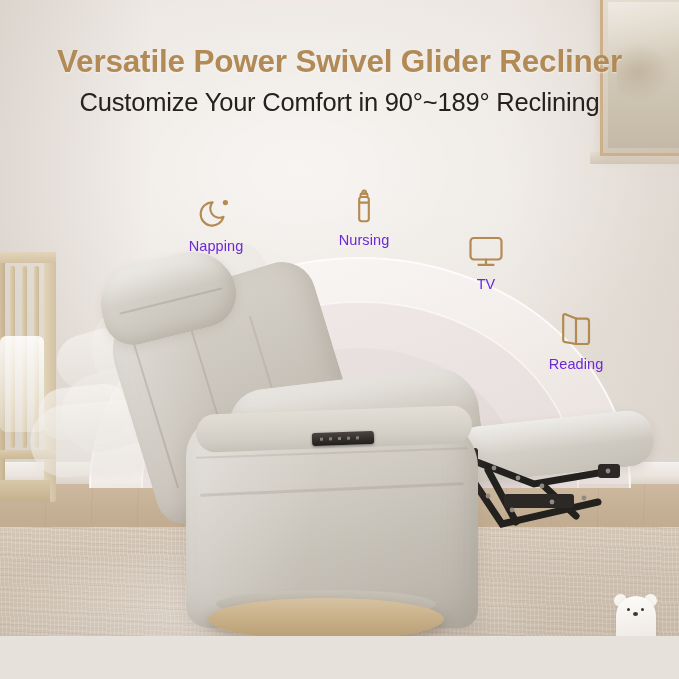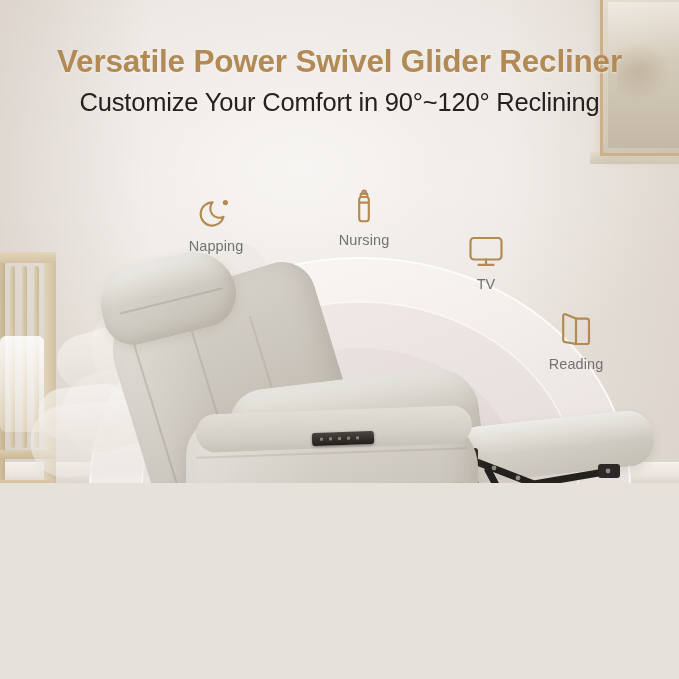--- a/index.html
+++ b/index.html
@@ -2,21 +2,21 @@
 <html><head>
 <meta charset="utf-8">
 <style>
   * { margin:0; padding:0; box-sizing:border-box; }
   html,body { width:679px; height:679px; overflow:hidden; }
   body {
     font-family:"Liberation Sans", sans-serif;
     background:#e7e1db;
     position:relative;
   }
-  #stage { position:absolute; inset:0; width:679px; height:483px; overflow:hidden; }
+  #stage { position:absolute; inset:0; width:679px; height:636px; overflow:hidden; }
 
   
   .wall {
     position:absolute; left:0; top:0; width:679px; height:500px;
     background:
       radial-gradient(ellipse 520px 330px at 44% 34%, rgba(255,255,255,.62) 0%, rgba(255,255,255,.18) 58%, rgba(255,255,255,0) 76%),
       linear-gradient(178deg,#e9e3dd 0%,#eae4de 40%,#e7e1da 72%,#e4ded7 100%);
   }
   .wall-shadow-left {
     position:absolute; left:0; top:0; width:150px; height:500px;
@@ -329,21 +329,21 @@
     font-size:25.5px; font-weight:400; letter-spacing:-.2px;
     color:#25211e; line-height:1.15;
     white-space:nowrap;
   }
 
   
   .badge { position:absolute; width:92px; text-align:center; z-index:45; }
   .badge .glyph { display:block; margin:0 auto 3px; }
   .badge .glyph svg { display:block; margin:0 auto; }
   .badge .cap {
-    font-size:14.5px; color:#737373; letter-spacing:.1px; line-height:1.1;
+    font-size:14.5px; color:#6d28d9; letter-spacing:.1px; line-height:1.1;
   }
   .badge-napping { left:170px; top:192px; }
   .badge-nursing { left:318px; top:186px; }
   .badge-tv      { left:440px; top:232px; }
   .badge-reading { left:530px; top:308px; }
 </style>
 </head>
 <body>
 
 <div id="stage">
@@ -472,21 +472,21 @@
   <div class="bear"></div>
   <div class="bear-eye-l"></div>
   <div class="bear-eye-r"></div>
   <div class="bear-nose"></div>
   <div class="xylo"></div>
   <div class="xylo-keys"></div>
   <div class="green-toy"></div>
 
   <div class="headline-wrap">
     <div class="headline">Versatile Power Swivel Glider Recliner</div>
-    <div class="subheadline">Customize Your Comfort in 90°~120° Reclining</div>
+    <div class="subheadline">Customize Your Comfort in 90°~189° Reclining</div>
   </div>
 
   <div class="badge badge-napping">
     <span class="glyph">
       <svg width="42" height="42" viewBox="0 0 42 42" aria-hidden="true">
         <path d="M28.5,24.8 A11.6,11.6 0 1 1 17.6,10.4 A9.2,9.2 0 0 0 28.5,24.8 Z" fill="none" stroke="#b38a52" stroke-width="2.1" stroke-linejoin="round"></path>
         <circle cx="30.4" cy="10.6" r="2.6" fill="#b38a52"></circle>
       </svg>
     </span>
     <span class="cap">Napping</span>

